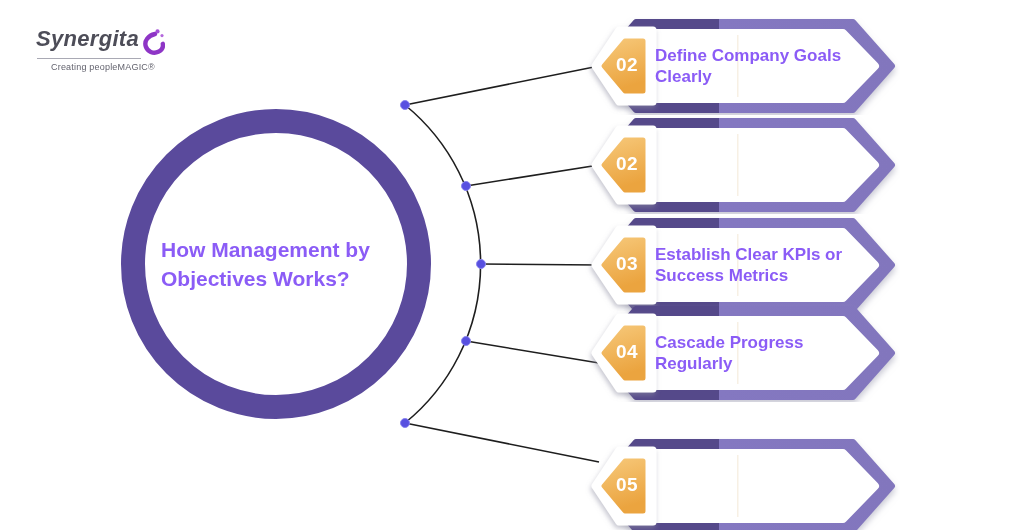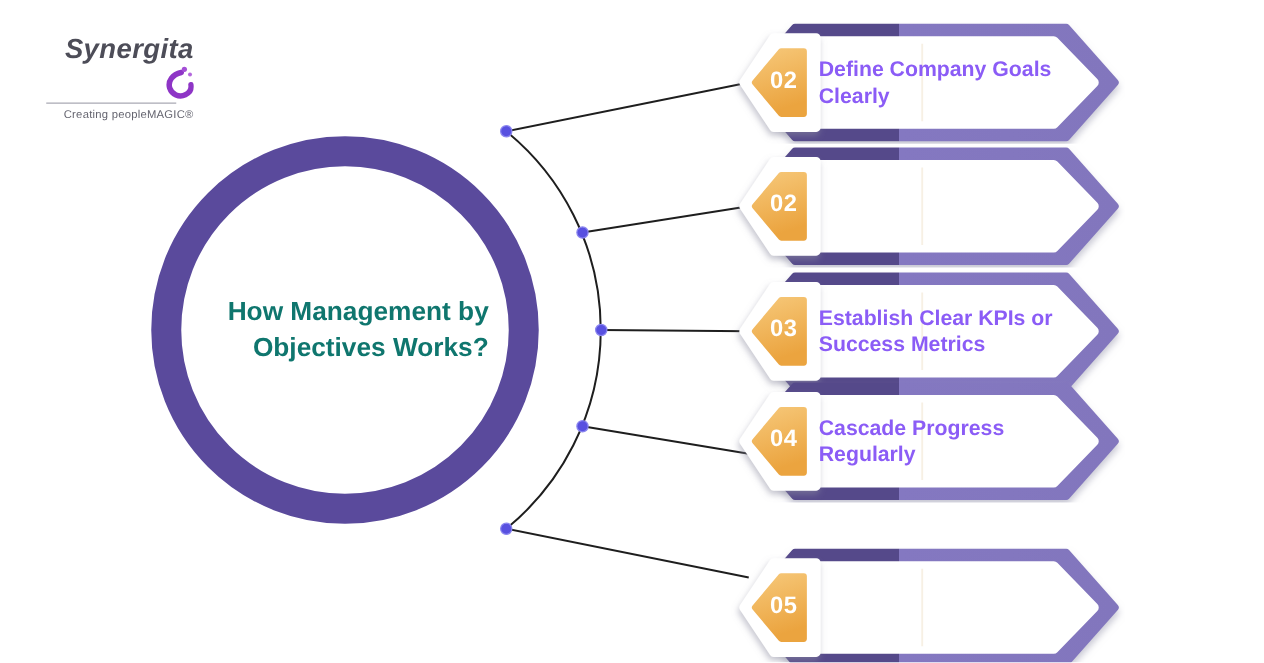--- a/index.html
+++ b/index.html
@@ -4,33 +4,33 @@
 <style>
   html,body{margin:0;padding:0;background:#ffffff;}
   .canvas{
     position:relative;width:1011px;height:530px;background:#ffffff;
     overflow:hidden;font-family:"Liberation Sans",sans-serif;
   }
   
   .wires{position:absolute;left:0;top:0;z-index:1;}
   
   .logo{position:absolute;left:36px;top:28px;z-index:3;}
-  .logo-row{display:flex;align-items:flex-end;gap:2px;flex-direction:column;}
+  .logo-row{display:flex;align-items:flex-start;gap:2px;}
   .logo-text{
     font-size:22px;font-style:italic;font-weight:600;color:#4d4d58;
     letter-spacing:.3px;line-height:1;
   }
   .swirl{display:block;margin-bottom:-2px;}
   .logo-rule{width:104px;height:1px;background:#a9a9b4;margin:4px 0 3px 1px;}
   .logo-tagline{font-size:9px;color:#63636e;letter-spacing:.2px;margin-left:15px;white-space:nowrap;}
   
   .circle-title{
     position:absolute;left:161px;top:194px;width:230px;height:140px;z-index:2;
-    display:flex;align-items:center;justify-content:center;text-align:right;
-    font-size:21px;font-weight:bold;color:#0f766e;line-height:1.4;
+    display:flex;align-items:center;justify-content:center;text-align:left;
+    font-size:21px;font-weight:bold;color:#8b5cf6;line-height:1.4;
   }
   
   .banner{position:absolute;left:585px;width:315px;height:98px;z-index:2;}
   .banner-svg{position:absolute;left:0;top:0;display:block;}
   .num{
     position:absolute;left:24px;top:37px;width:36px;text-align:center;
     font-size:19px;font-weight:bold;color:#ffffff;letter-spacing:.5px;z-index:2;
   }
   .label{
     position:absolute;left:70px;top:0;width:225px;height:98px;z-index:2;

